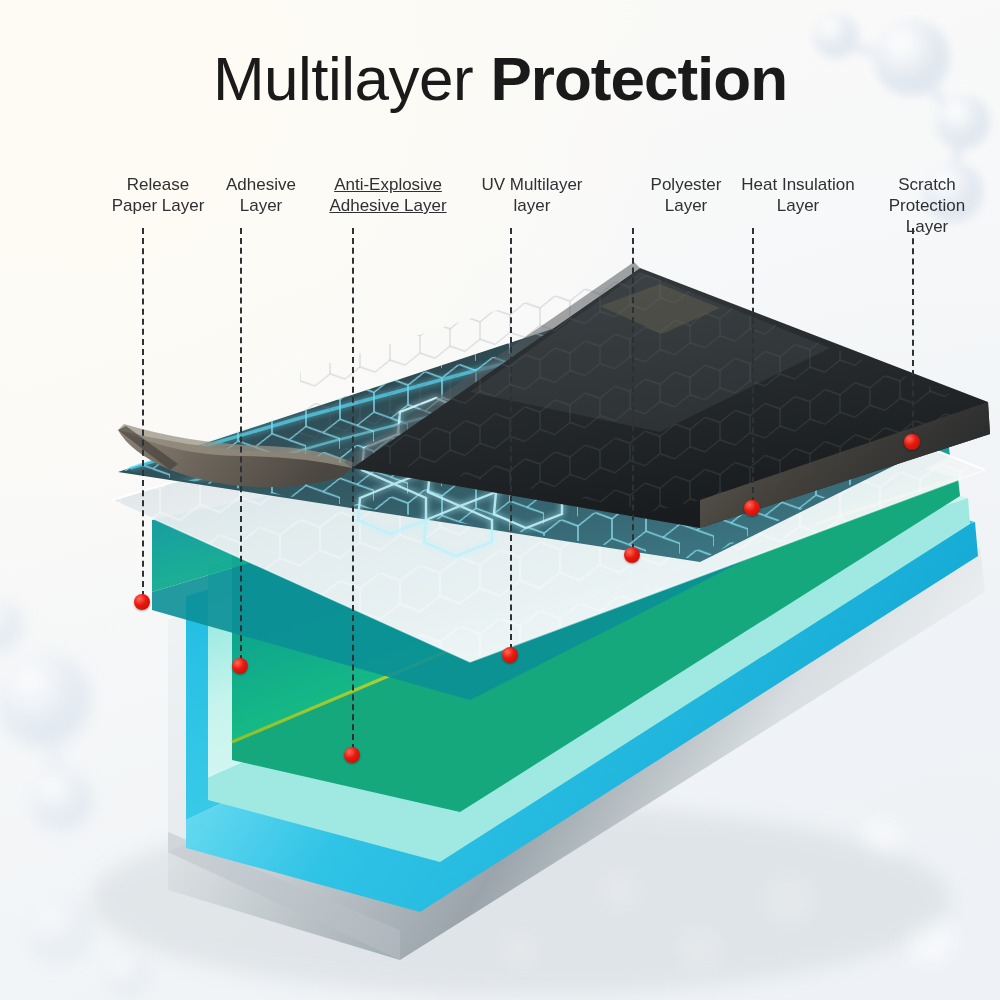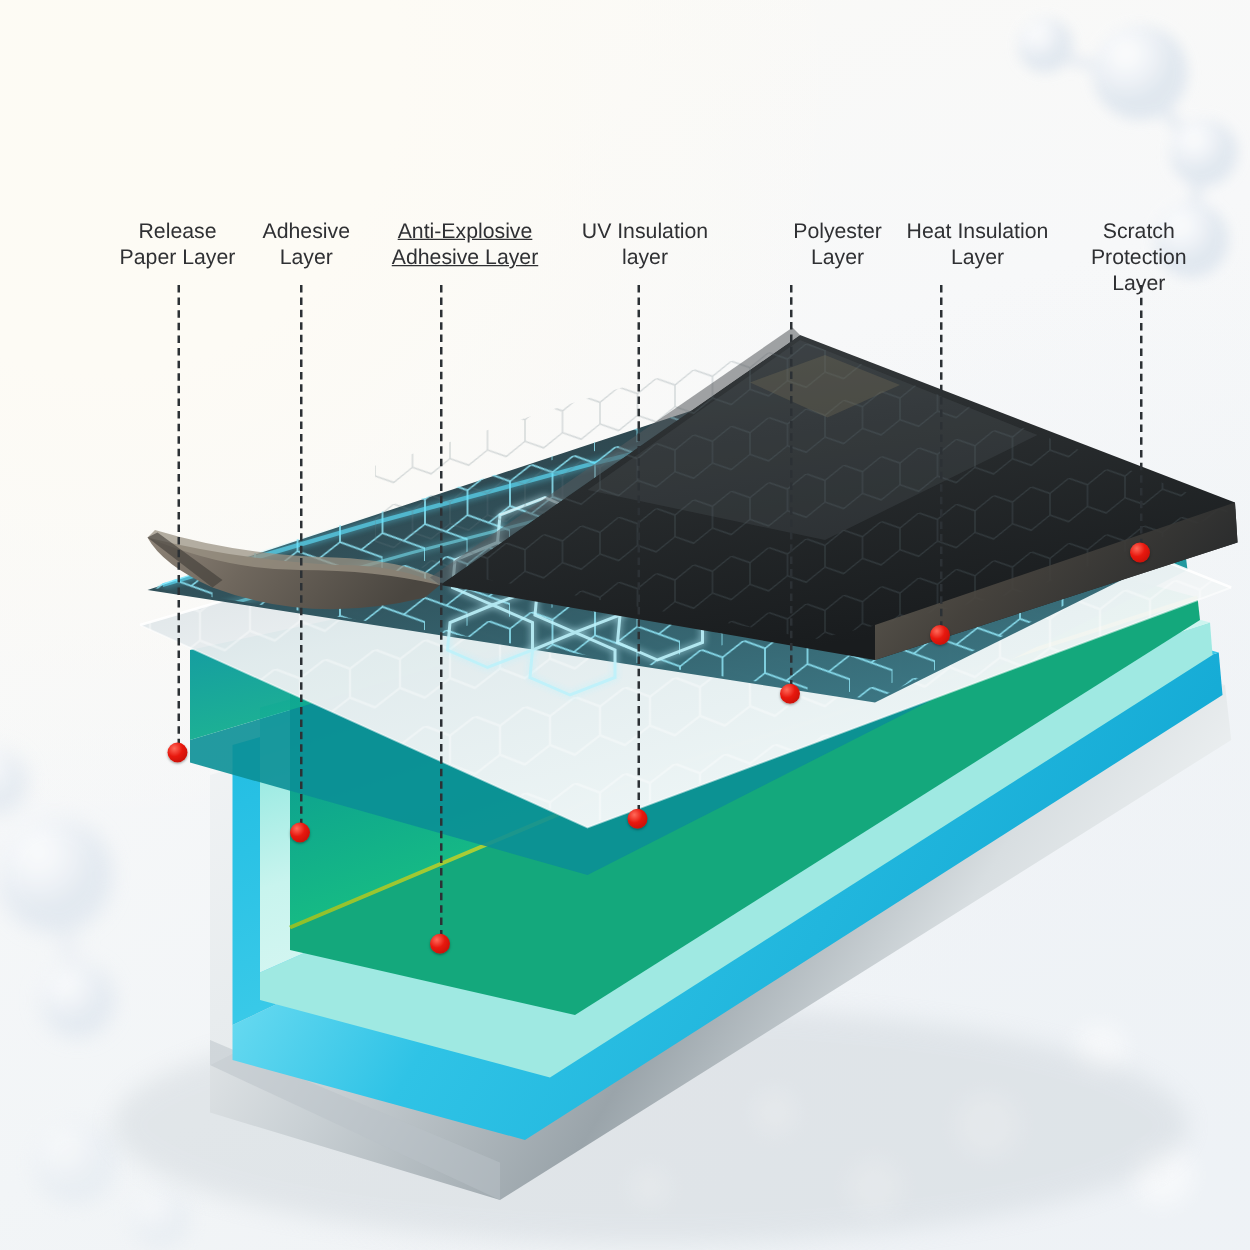--- a/index.html
+++ b/index.html
@@ -34,20 +34,21 @@
   
   .label{
     position:absolute;
     text-align:center;
     font-size:17px;
     line-height:21px;
     font-weight:400;
     color:#2f3033;
     transform:translateX(-50%);
     white-space:pre-line;
+    margin-left:16px;
   }
 
   
   .leader{position:absolute;width:0;border-left:2px dashed #2c3135;}
   .dot{
     position:absolute;width:16px;height:16px;border-radius:50%;
     transform:translate(-50%,-50%);
     background:radial-gradient(circle at 34% 30%, #ff6a5a 0%, #e8180e 42%, #b60d06 100%);
     box-shadow:0 1px 2px rgba(0,0,0,.35);
   }
@@ -99,20 +100,23 @@
     <g opacity="0.5" filter="url(#softblur2)">
       <circle cx="790" cy="900" r="26" fill="#ffffff"></circle>
       <circle cx="700" cy="950" r="22" fill="#ffffff"></circle>
       <circle cx="880" cy="840" r="20" fill="#ffffff"></circle>
       <circle cx="620" cy="890" r="18" fill="#ffffff"></circle>
       <circle cx="930" cy="940" r="24" fill="#ffffff"></circle>
       <circle cx="520" cy="950" r="16" fill="#ffffff"></circle>
     </g>
   </svg>
 
+  <div class="title">
+    <span class="t-light">Multilayer</span><span>&nbsp;</span><span class="t-bold">Protection</span>
+  </div>
 
   <svg class="stack" viewBox="0 0 1000 1000">
     <defs>
 
       <pattern id="hexmesh" width="34" height="59" patternUnits="userSpaceOnUse" patternTransform="scale(1)">
         <path d="M17 0 L34 9.8 L34 29.5 L17 39.3 L0 29.5 L0 9.8 Z" fill="none" stroke="#8fe6f7" stroke-width="1.4"></path>
         <path d="M17 39.3 L34 49 L34 68.8" fill="none" stroke="#8fe6f7" stroke-width="1.4"></path>
       </pattern>
       <pattern id="hexmesh-dim" width="30" height="52" patternUnits="userSpaceOnUse">
         <path d="M15 0 L30 8.7 L30 26 L15 34.7 L0 26 L0 8.7 Z" fill="none" stroke="#6a7b82" stroke-width="1.1" opacity="0.55"></path>
@@ -323,21 +327,21 @@
     <div class="dot" style="left:912px;top:442px;"></div>
   </div>
 
   <div>
     <div class="label" style="left:142px;top:174px;">Release
 Paper Layer</div>
     <div class="label" style="left:245px;top:174px;">Adhesive
 Layer</div>
     <div class="label" style="left:372px;top:174px;text-decoration:underline;">Anti-Explosive
 Adhesive Layer</div>
-    <div class="label" style="left:516px;top:174px;">UV Insulation
+    <div class="label" style="left:516px;top:174px;">UV Multilayer
 layer</div>
     <div class="label" style="left:670px;top:174px;">Polyester
 Layer</div>
     <div class="label" style="left:782px;top:174px;">Heat Insulation
 Layer</div>
     <div class="label" style="left:911px;top:174px;">Scratch
 Protection Layer</div>
   </div>
 
 </div>

